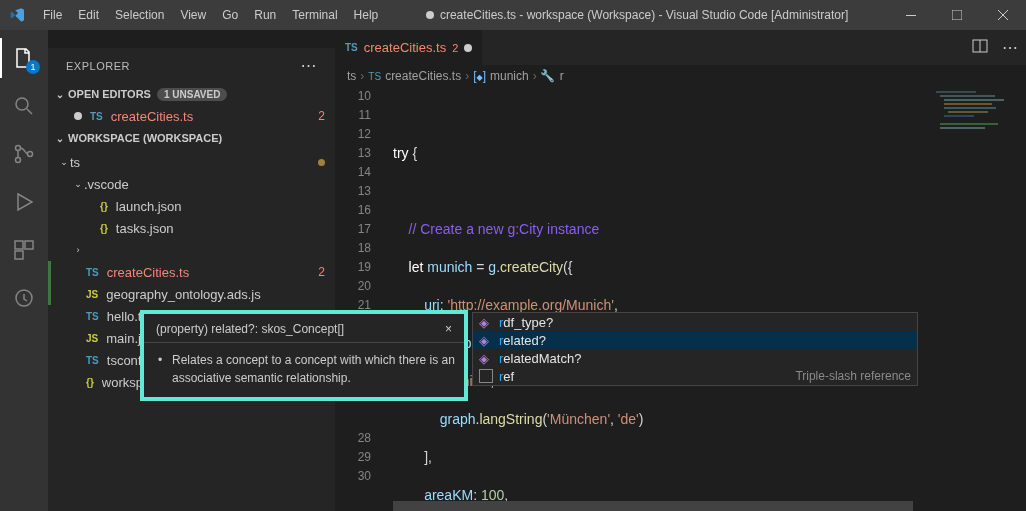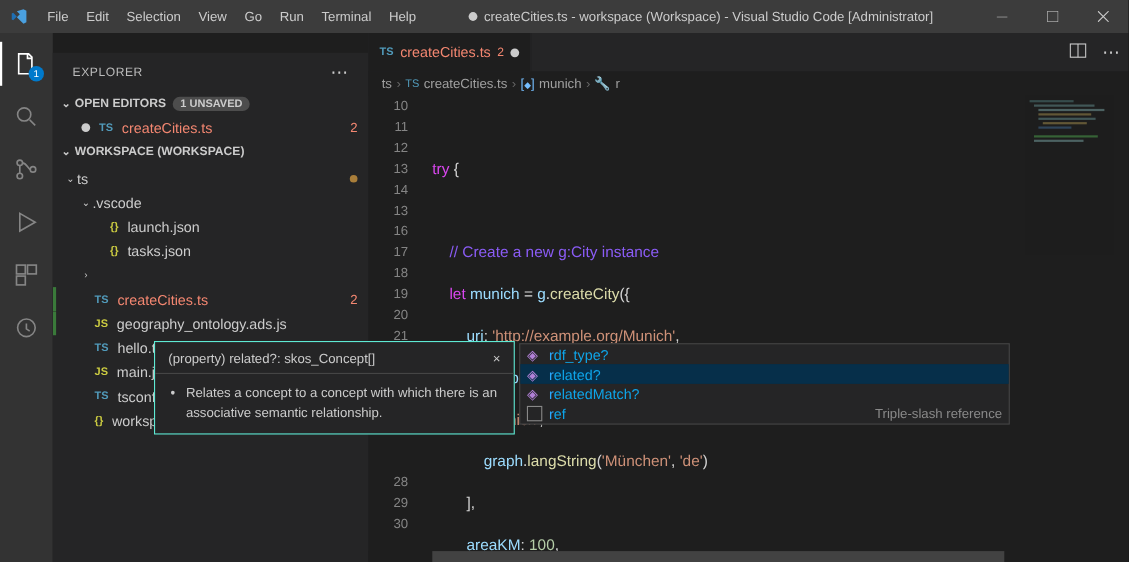--- a/index.html
+++ b/index.html
@@ -59,47 +59,47 @@
 .breadcrumb{height:22px;display:flex;align-items:center;padding:0 12px;font-size:12px;color:#a0a0a0;gap:4px;background:#1e1e1e}
 .breadcrumb .sep{color:#666}
 .breadcrumb .bc-icon{font-size:10px}
 
 
 .code-wrap{flex:1;position:relative;font-family:Consolas,'Courier New',monospace;font-size:14px;line-height:19px;overflow:hidden}
 .gutter{position:absolute;left:0;top:0;width:54px;text-align:right;color:#858585;padding-right:18px;font-size:12px}
 .gutter div{height:19px;line-height:19px}
 .code-lines{position:absolute;left:58px;right:0;top:0;white-space:pre}
 .code-lines div{height:19px}
-.tok-kw{color:#d946ef}
+.tok-kw{color:#ffffff}
 .tok-var{color:#9cdcfe}
 .tok-fn{color:#dcdcaa}
 .tok-str{color:#ce9178}
 .tok-cmt{color:#8b5cf6}
 .tok-num{color:#b5cea8}
 .tok-pun{color:#d4d4d4}
 .underline{}
 
 
 .minimap{position:absolute;right:14px;top:0;width:80px;height:100%;background:#1e1e1e;opacity:.65}
 .minimap .mm-block{position:absolute;background:#3a5a7a;height:2px}
 
 
-.hover-box{position:absolute;left:140px;top:310px;width:328px;background:#252526;border:1px solid #5eead4;color:#ccc;font-size:12px;z-index:10;padding:8px 6px 10px 12px}
+.hover-box{position:absolute;left:140px;top:310px;width:328px;background:#252526;border:4px solid #5eead4;color:#ccc;font-size:12px;z-index:10;padding:8px 6px 10px 12px}
 .hover-box .sig{font-family:Consolas,monospace;font-size:12px;color:#ccc;margin-bottom:6px;display:flex;justify-content:space-between}
 .hover-box .close-x{color:#ccc;cursor:default;padding:0 6px}
 .hover-box .divider{border-top:1px solid #454545;margin:4px -6px 8px -12px}
 .hover-box .desc{font-size:12px;line-height:18px;padding-left:16px;position:relative;color:#ccc}
 .hover-box .desc::before{content:'•';position:absolute;left:2px}
 
 
 .suggest-box{position:absolute;left:472px;top:312px;width:446px;background:#252526;border:1px solid #454545;font-family:Consolas,monospace;font-size:13px;z-index:11}
 .suggest-box .row{height:18px;display:flex;align-items:center;padding:0 6px;color:#ccc;gap:6px}
 .suggest-box .row.sel{background:#062f4a}
 .suggest-box .row .match{color:#2aaaff}
-.suggest-box .row .rest{color:#0ea5e9}
+.suggest-box .row .rest{color:#e5e5e5}
 .suggest-box .row .sicon{width:14px;height:14px;flex-shrink:0}
 .suggest-box .row .hint{margin-left:auto;color:#8a8a8a;font-size:12px}
 .sicon-prop{color:#b180d7}
 .sicon-ref{color:#ccc;border:1px solid #888;font-size:8px;width:11px;height:11px}
 
 
 .hscroll{position:absolute;bottom:0;left:335px;right:0;height:10px;background:#1e1e1e}
 .hscroll .thumb{position:absolute;left:58px;width:520px;height:10px;background:#424242}
 </style>
 </head>

